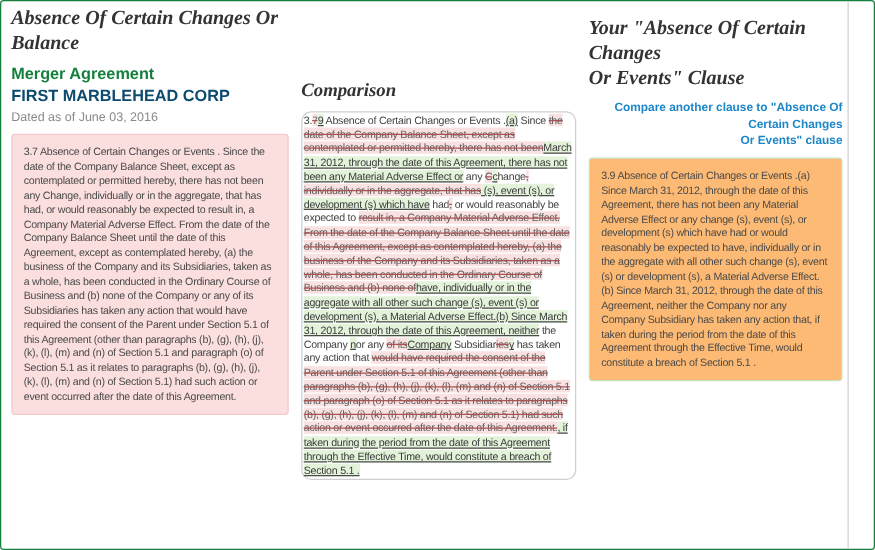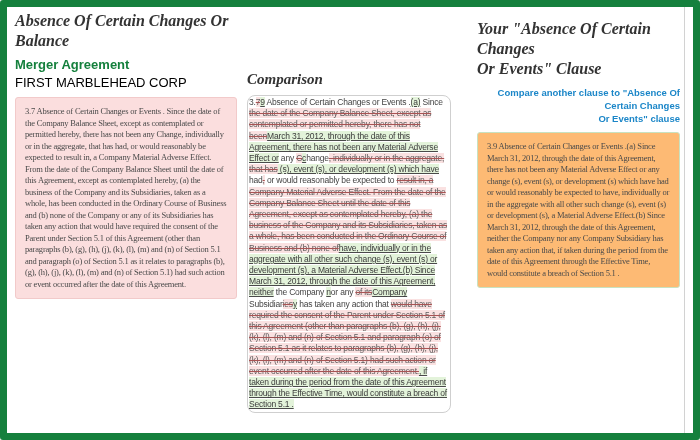--- a/index.html
+++ b/index.html
@@ -1,42 +1,41 @@
 <!DOCTYPE html>
 <html><head>
 <meta charset="utf-8">
 <style>
   html,body { margin:0; padding:0; background:#f4f4f4; }
   .screen {
     position:relative; width:700px; height:440px; box-sizing:border-box;
-    background:#ffffff; border:7px solid #15803d; border-radius:3px;
+    background:#ffffff; border:1px solid #15803d; border-radius:3px;
     overflow:hidden; font-family:"Liberation Sans", sans-serif;
   }
 
   
   .col-left { position:absolute; left:8px; top:4px; width:222px; }
   .serif-title {
     font-family:"Liberation Serif", serif; font-style:italic; font-weight:bold;
     font-size:16px; line-height:20px; color:#333;
   }
   .doc-type { font-size:13px; font-weight:bold; color:#15803d; margin-top:6px; }
-  .company  { font-size:13px; font-weight:normal; color:#000000; margin-top:3px; }
+  .company  { font-size:13px; font-weight:bold; color:#0c4a6e; margin-top:3px; }
   .dated    { font-size:10px; color:#8a8a8a; margin-top:5px; }
 
   .clause-box {
     margin-top:7px; padding:8px 9px; border-radius:3px;
     font-size:8.5px; line-height:11.5px; letter-spacing:-0.2px; color:#4a4a4a;
     text-align:left;
-    font-family:Liberation Serif, serif;
   }
   .pink  { background:#fbdede; border:1px solid #f2caca; }
   .green { background:#fdba74; border:1px solid #c7e2c1; }
 
   
-  .col-mid { position:absolute; left:240px; top:64px; width:204px; }
+  .col-mid { position:absolute; left:240px; top:64px; width:220px; }
   .mid-title {
     font-family:"Liberation Serif", serif; font-style:italic; font-weight:bold;
     font-size:15px; color:#333;
   }
   .compare-box {
     margin-top:7px; padding:1px; background:#fff; border:1px solid #cfcfcf;
     border-radius:8px; font-size:8.5px; line-height:11.2px; letter-spacing:-0.2px;
     color:#444;
   }
   .compare-box .same { color:#444; }
@@ -64,20 +63,21 @@
 
 <div class="screen">
 
   <div class="col-left">
     <div class="serif-title">
       <div>Absence Of Certain Changes Or</div>
       <div>Balance</div>
     </div>
     <div class="doc-type">Merger Agreement</div>
     <div class="company">FIRST MARBLEHEAD CORP</div>
+    <div class="dated">Dated as of June 03, 2016</div>
     <div class="clause-box pink">3.7 Absence of Certain Changes or Events . Since the date of the Company Balance Sheet, except as contemplated or permitted hereby, there has not been any Change, individually or in the aggregate, that has had, or would reasonably be expected to result in, a Company Material Adverse Effect. From the date of the Company Balance Sheet until the date of this Agreement, except as contemplated hereby, (a) the business of the Company and its Subsidiaries, taken as a whole, has been conducted in the Ordinary Course of Business and (b) none of the Company or any of its Subsidiaries has taken any action that would have required the consent of the Parent under Section 5.1 of this Agreement (other than paragraphs (b), (g), (h), (j), (k), (l), (m) and (n) of Section 5.1 and paragraph (o) of Section 5.1 as it relates to paragraphs (b), (g), (h), (j), (k), (l), (m) and (n) of Section 5.1) had such action or event occurred after the date of this Agreement.</div>
   </div>
 
   <div class="col-mid">
     <div class="mid-title">Comparison</div>
     <div class="compare-box"><span class="same">3.</span><span class="del">7</span><span class="ins">9</span><span class="same"> Absence of Certain Changes or Events .</span><span class="ins">(a)</span><span class="same"> Since </span><span class="del">the date of the Company Balance Sheet, except as contemplated or permitted hereby, there has not been</span><span class="ins">March 31, 2012, through the date of this Agreement, there has not been any Material Adverse Effect or</span><span class="same"> any </span><span class="del">C</span><span class="ins">c</span><span class="same">hange</span><span class="del">, individually or in the aggregate, that has</span><span class="ins"> (s), event (s), or development (s) which have</span><span class="same"> had</span><span class="del">,</span><span class="same"> or would reasonably be expected to </span><span class="del">result in, a Company Material Adverse Effect. From the date of the Company Balance Sheet until the date of this Agreement, except as contemplated hereby, (a) the business of the Company and its Subsidiaries, taken as a whole, has been conducted in the Ordinary Course of Business and (b) none of</span><span class="ins">have, individually or in the aggregate with all other such change (s), event (s) or development (s), a Material Adverse Effect.(b) Since March 31, 2012, through the date of this Agreement, neither</span><span class="same"> the Company </span><span class="ins">n</span><span class="same">or any </span><span class="del">of its</span><span class="ins">Company</span><span class="same"> Subsidiar</span><span class="del">ies</span><span class="ins">y</span><span class="same"> has taken any action that </span><span class="del">would have required the consent of the Parent under Section 5.1 of this Agreement (other than paragraphs (b), (g), (h), (j), (k), (l), (m) and (n) of Section 5.1 and paragraph (o) of Section 5.1 as it relates to paragraphs (b), (g), (h), (j), (k), (l), (m) and (n) of Section 5.1) had such action or event occurred after the date of this Agreement.</span><span class="ins">, if taken during the period from the date of this Agreement through the Effective Time, would constitute a breach of Section 5.1 .</span></div>
   </div>
 
   <div class="col-right">
     <div class="serif-title right-title-wrap">

